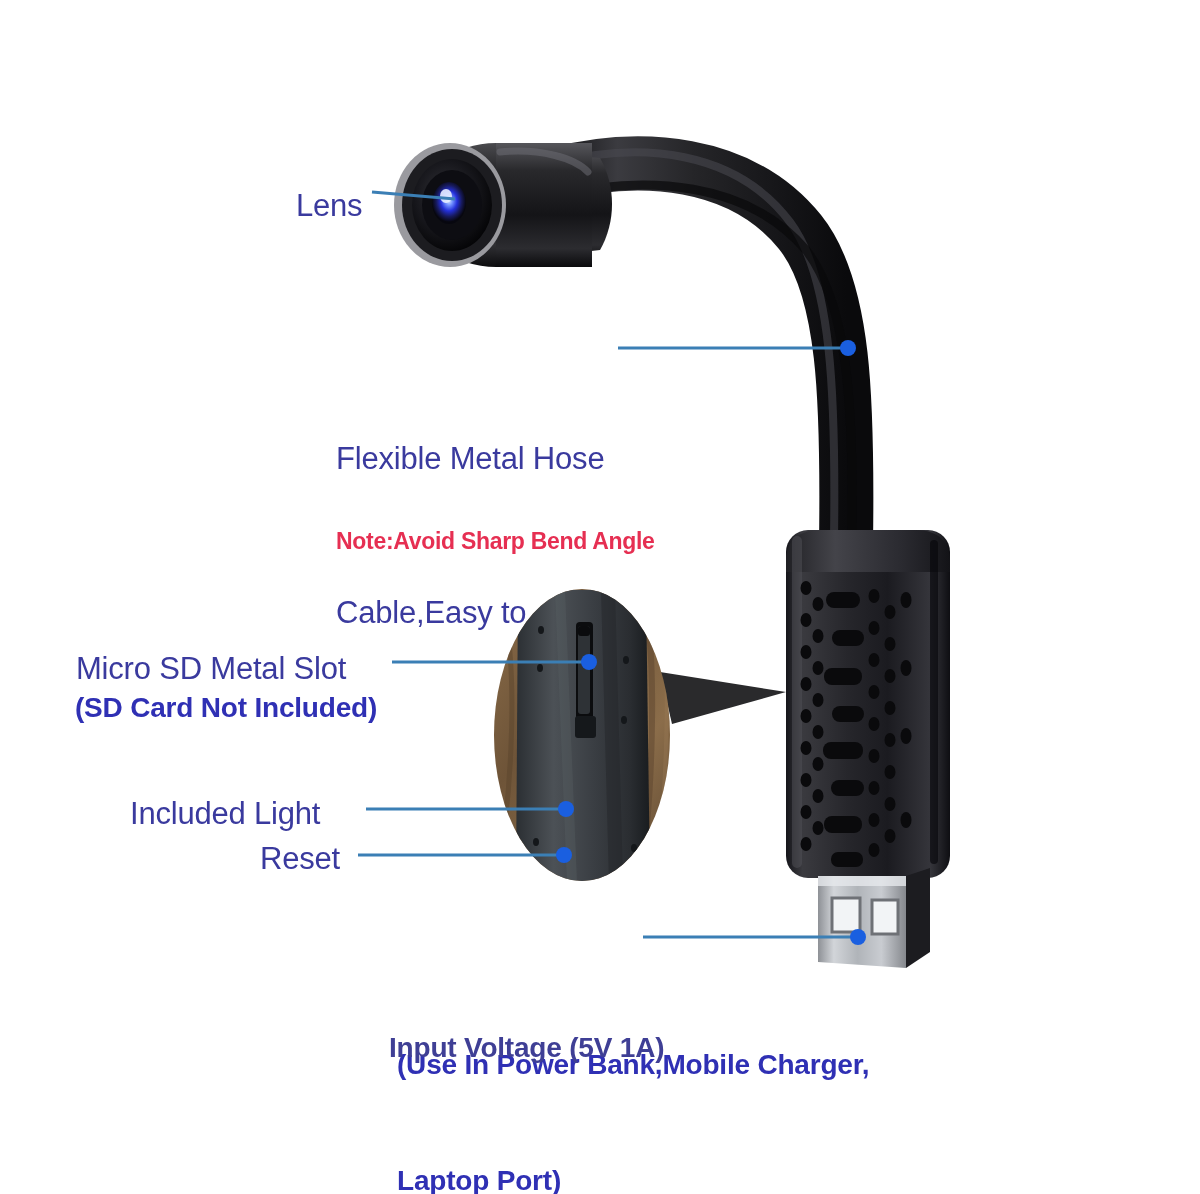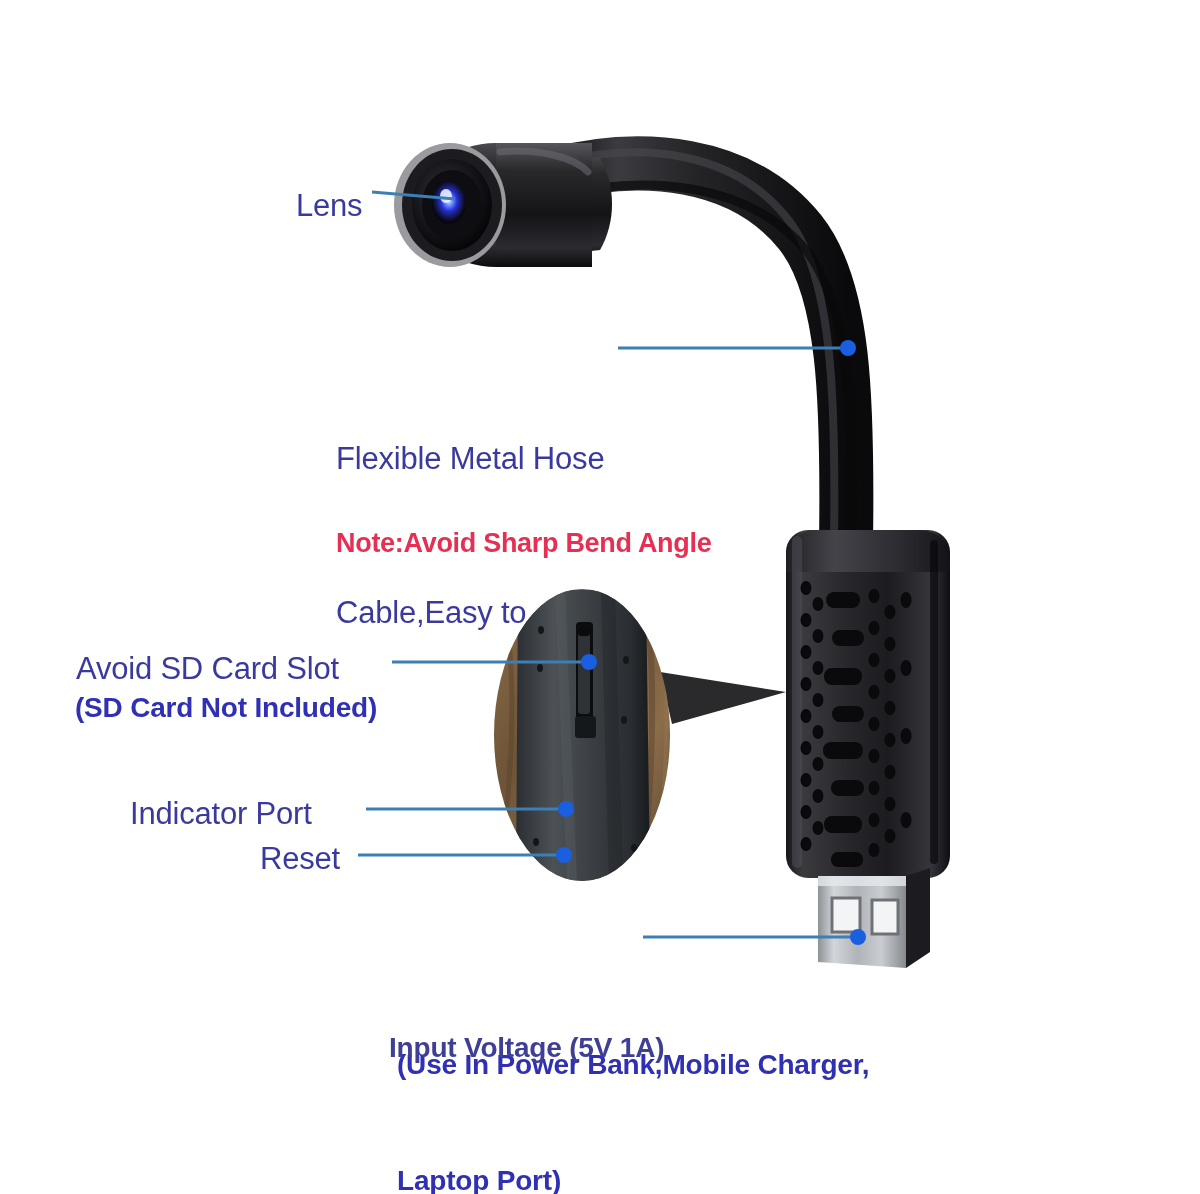--- a/index.html
+++ b/index.html
@@ -40,21 +40,21 @@
     font-weight: 700;
     margin-left: 8px;
   }
   .lbl-sub-navy {
     color: #3f3f95;
     font-size: 28px;
     font-weight: 700;
   }
   .lbl-note {
     color: #e62f52;
-    font-size: 27px;
+    font-size: 23px;
     font-weight: 700;
     letter-spacing: -0.3px;
   }
   .multiline {
     line-height: 1.66;
   }
 </style>
 </head>
 <body>
 
@@ -290,25 +290,25 @@
 
   <div class="label lbl-main" style="left:296px; top:190px;">Lens</div>
 
   <div class="label lbl-main multiline" style="left:336px; top:330px;">
     <div>Flexible Metal Hose</div>
     <div>Cable,Easy to</div>
   </div>
 
   <div class="label lbl-note" style="left:336px; top:530px;">Note:Avoid Sharp Bend Angle</div>
 
-  <div class="label lbl-main" style="left:76px; top:653px;">Avoid SD Card Slot</div>
+  <div class="label lbl-main" style="left:76px; top:653px;">Micro SD Metal Slot</div>
 
   <div class="label lbl-sub-bold" style="left:67px; top:694px;">(SD Card Not Included)</div>
 
-  <div class="label lbl-main" style="left:130px; top:798px;">Indicator Port</div>
+  <div class="label lbl-main" style="left:130px; top:798px;">Included Light</div>
 
   <div class="label lbl-main" style="left:260px; top:843px;">Reset</div>
 
 
   <div class="label lbl-sub-bold" style="left:389px; top:969px; line-height:1.38;">
     <div>(Use In Power Bank,Mobile Charger,</div>
     <div>Laptop Port)</div>
   </div>
 
   <div class="label lbl-sub-navy" style="left:389px; top:1034px;">Input Voltage (5V 1A)</div>

